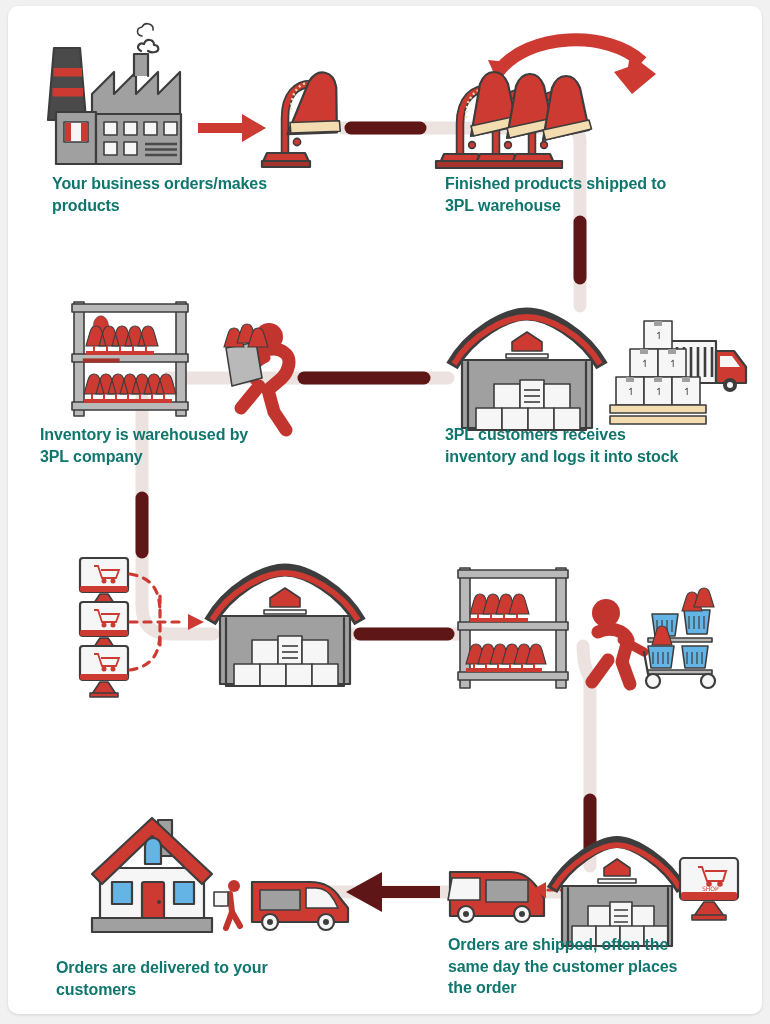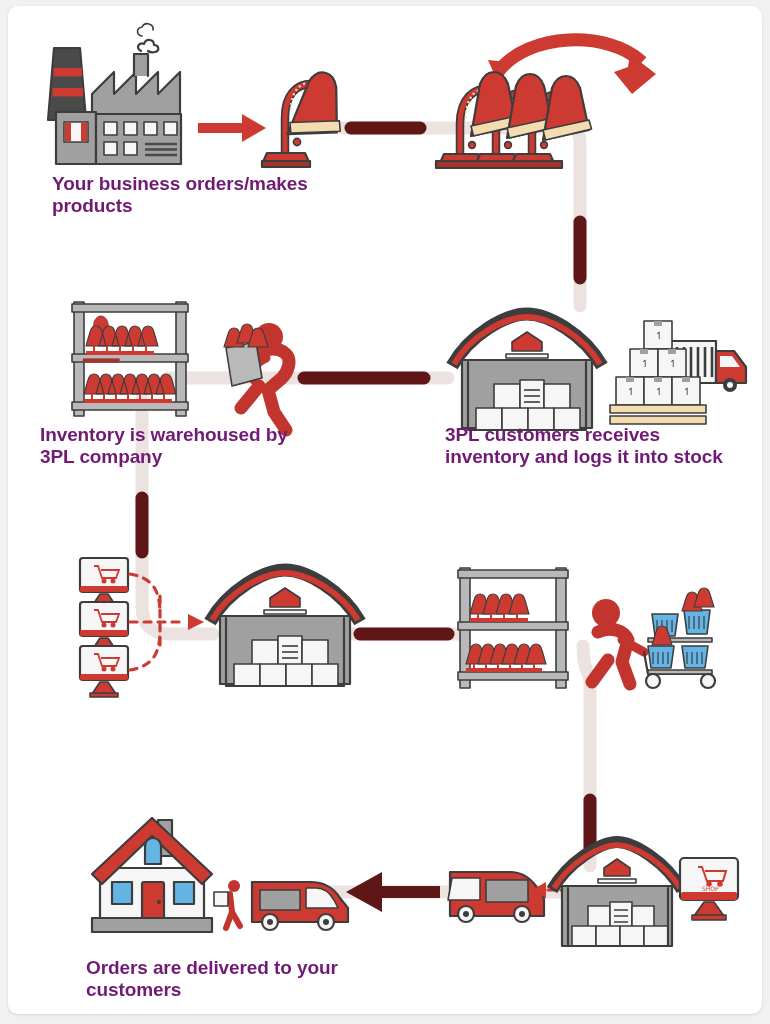--- a/index.html
+++ b/index.html
@@ -18,23 +18,23 @@
     left:8px;top:6px;
     width:754px;height:1008px;
     background:#ffffff;
     border-radius:10px;
     box-shadow:0 1px 3px rgba(0,0,0,.12);
     overflow:hidden;
   }
   .layer{position:absolute;left:0;top:0;width:754px;height:1008px;}
   .cap{
     position:absolute;
-    color:#701a75;
+    color:#0f766e;
     font-weight:700;
-    font-size:19px;
+    font-size:16px;
     line-height:21.5px;
     letter-spacing:-0.1px;
     white-space:pre-line;
   }
 </style>
 </head>
 <body>
 
 <div id="stage">
   <div id="card">
@@ -696,27 +696,32 @@
             <circle cx="40" cy="26" r="1.8" fill="#cc3a31"></circle>
         </g>
         <text x="22" y="33" font-size="6" fill="#cc3a31" font-family="DejaVu Sans, sans-serif">SHOP</text>
       </g>
 
     </svg>
 
     <div class="cap" style="left:44px;top:167px;width:300px;">Your business orders/makes
 products</div>
 
+    <div class="cap" style="left:437px;top:167px;width:310px;">Finished products shipped to
+3PL warehouse</div>
 
     <div class="cap" style="left:437px;top:418px;width:310px;">3PL customers receives
 inventory and logs it into stock</div>
 
     <div class="cap" style="left:32px;top:418px;width:300px;">Inventory is warehoused by
 3PL company</div>
 
 
 
-
-    <div class="cap" style="left:48px;top:951px;width:300px;margin-left:30px;">Orders are delivered to your
+    <div class="cap" style="left:440px;top:928px;width:310px;">Orders are shipped, often the
+same day the customer places
+the order</div>
+
+    <div class="cap" style="left:48px;top:951px;width:300px;">Orders are delivered to your
 customers</div>
 
   </div>
 </div>
 
 </body></html>

